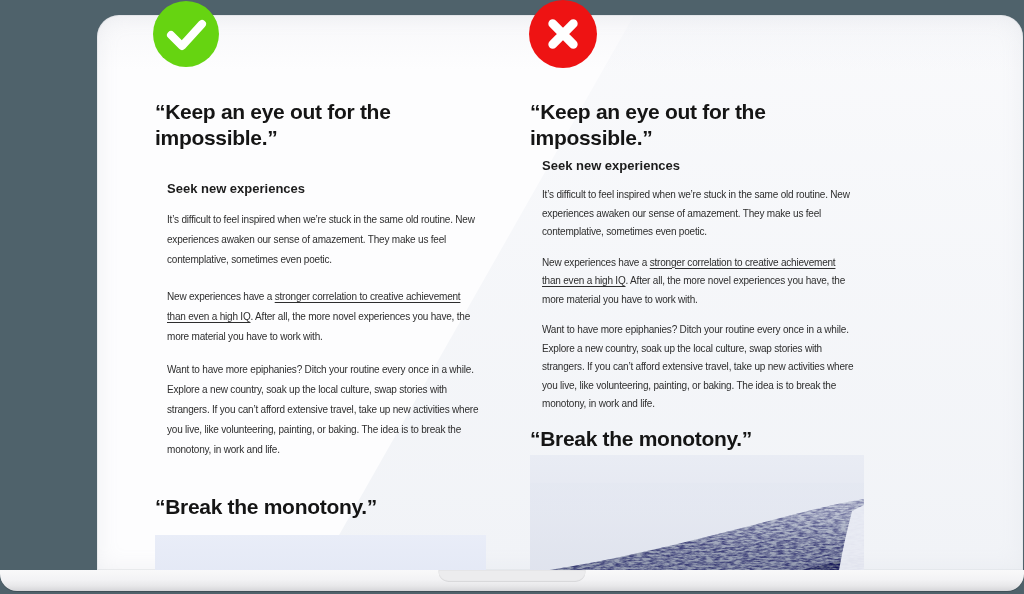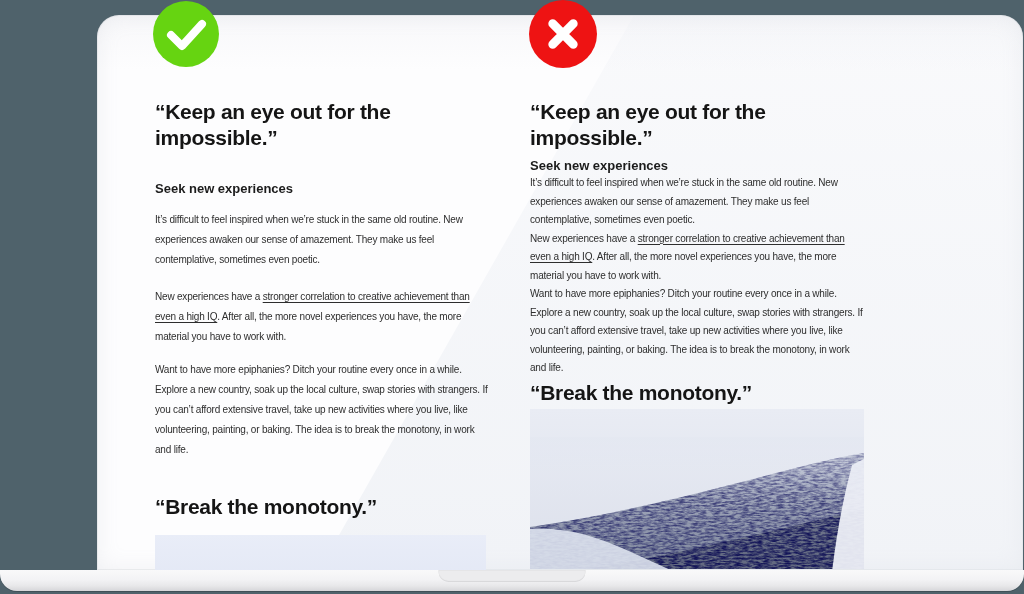--- a/index.html
+++ b/index.html
@@ -42,24 +42,24 @@
   
   .col{position:absolute;top:0;z-index:2;color:#2a2a2a;}
   .col-good{left:58px;width:336px;}
   .col-bad{left:433px;width:338px;}
   .quote-h{
     font-size:21px;line-height:26px;font-weight:700;color:#151515;
     letter-spacing:-0.3px;margin:0;
   }
   .col-good .quote-h.first{margin-top:84px;}
   .col-bad  .quote-h.first{margin-top:84px;}
-  .sub-h{font-size:13px;line-height:17px;font-weight:700;color:#1c1c1c;margin:0;}
+  .sub-h{font-size:13px;line-height:17px;font-weight:700;color:#1c1c1c;margin:12px;}
   .col-good .sub-h{margin-top:29px;}
   .col-bad  .sub-h{margin-top:6px;}
-  .col p{margin:0;font-size:10px;letter-spacing:-0.2px;color:#2e2e2e;}
+  .col p{margin:12px;font-size:10px;letter-spacing:-0.2px;color:#2e2e2e;}
   .col-good p{line-height:20px;}
   .col-bad  p{line-height:18.5px;}
   .col-good p.p1{margin-top:13px;}
   .col-good p.p2{margin-top:17px;}
   .col-good p.p3{margin-top:13px;}
   .col-bad  p.p1{margin-top:0;}
   .inline-link{color:#2e2e2e;text-decoration:underline;text-underline-offset:2px;cursor:pointer;}
   .col-good .quote-h.second{margin-top:34px;}
   .col-bad  .quote-h.second{margin-top:2px;}
   .img-box{overflow:hidden;}

